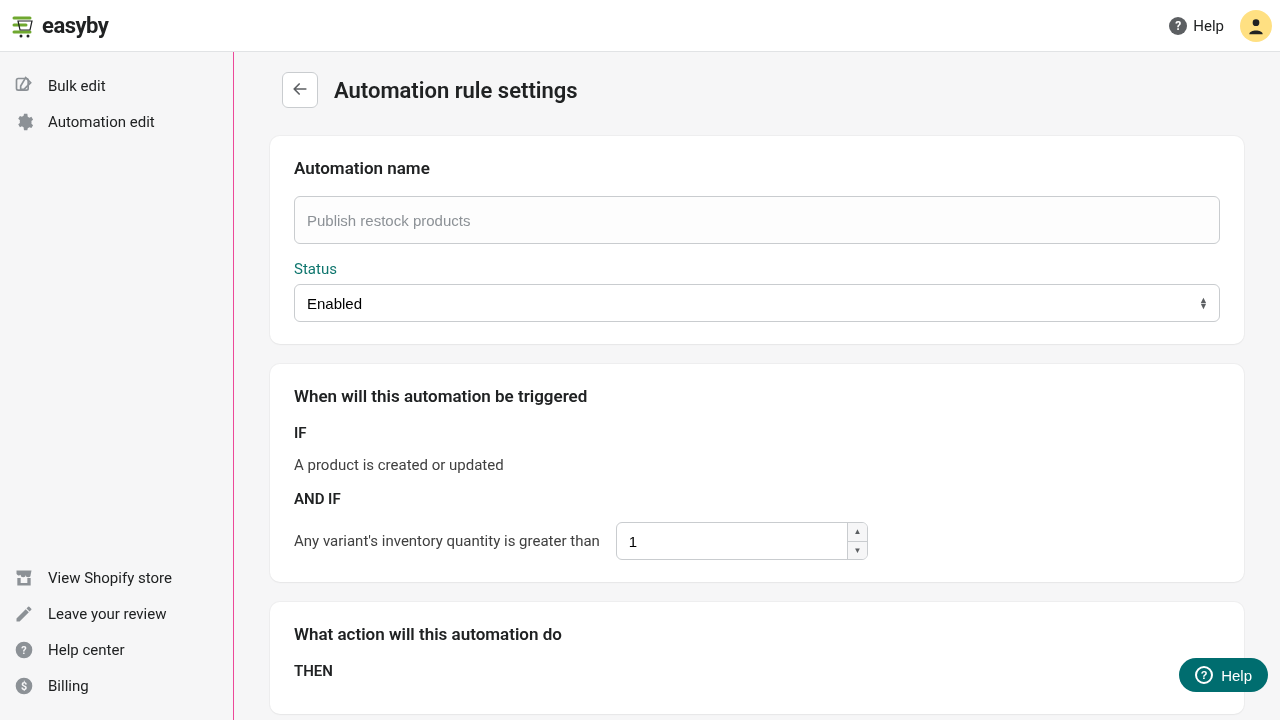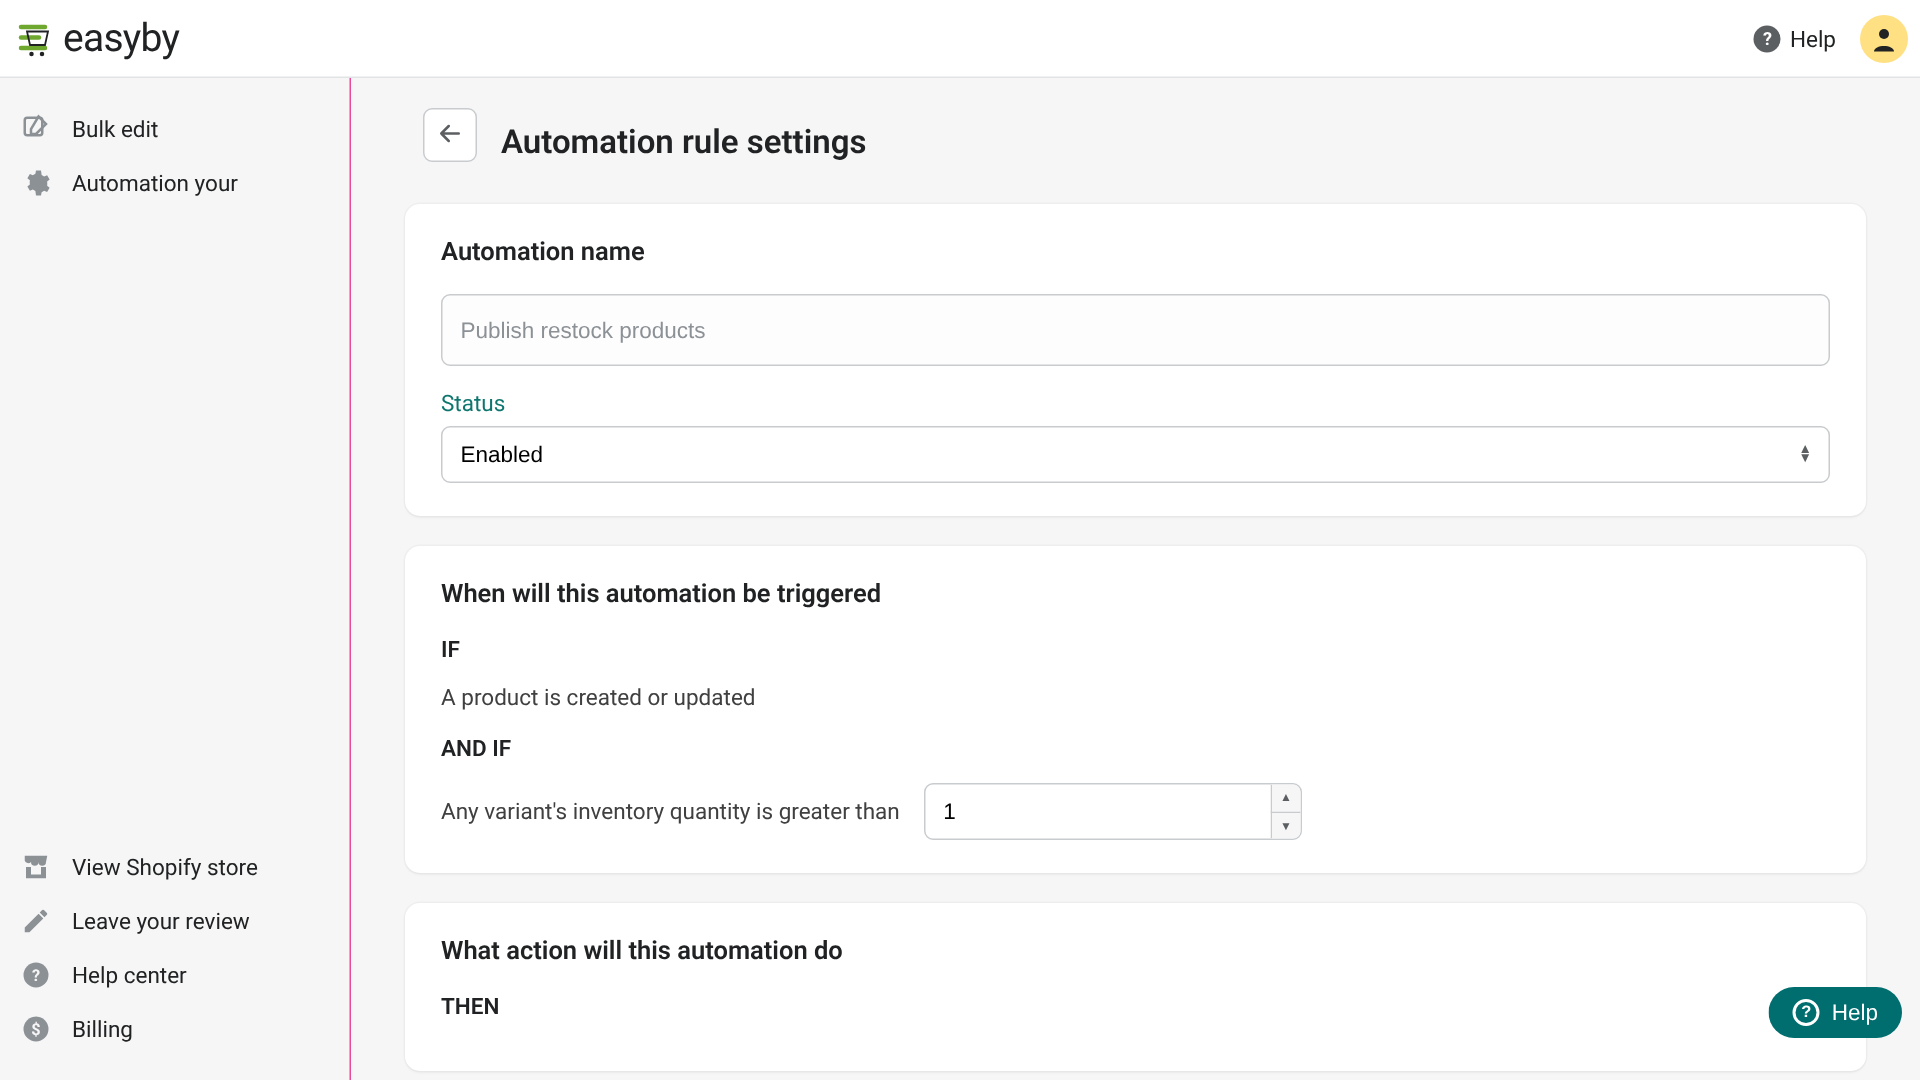--- a/index.html
+++ b/index.html
@@ -1,32 +1,32 @@
 <!DOCTYPE html>
 <html><head>
 <meta charset="utf-8">
 <style>
 * { margin: 0; padding: 0; box-sizing: border-box; }
 body { font-family: -apple-system, BlinkMacSystemFont, "Segoe UI", Roboto, sans-serif; background: #f6f6f7; color: #202223; width: 1280px; height: 720px; overflow: hidden; }
 .topbar { height: 52px; background: #fff; border-bottom: 1px solid #e1e3e5; display: flex; align-items: center; justify-content: space-between; padding: 0 12px; }
 .logo-wrap { display: flex; align-items: center; gap: 4px; }
 .logo-mark { width: 26px; height: 24px; position: relative; }
-.logo-text { font-size: 26px; font-weight: 400; color: #202223; letter-spacing: -0.5px; }
+.logo-text { font-size: 22px; font-weight: 700; color: #202223; letter-spacing: -0.5px; }
 .topbar-right { display: flex; align-items: center; gap: 16px; }
 .help-link { display: flex; align-items: center; gap: 6px; color: #202223; font-size: 15px; cursor: pointer; }
 .help-icon { width: 18px; height: 18px; border-radius: 50%; background: #5c5f62; color: #fff; display: flex; align-items: center; justify-content: center; font-size: 12px; font-weight: bold; }
 .avatar { width: 32px; height: 32px; border-radius: 50%; background: #ffe082; display: flex; align-items: center; justify-content: center; margin-right: -4px; }
 .layout { display: flex; height: calc(720px - 52px); }
 .sidebar { width: 234px; background: #f6f6f7; border-right: 1px solid #ec4899; display: flex; flex-direction: column; justify-content: space-between; padding: 16px 0; }
 .nav-list { list-style: none; }
 .nav-item { display: flex; align-items: center; gap: 14px; padding: 8px 14px; color: #202223; font-size: 15px; cursor: pointer; }
 .nav-item .nav-icon { width: 20px; height: 20px; color: #8c9196; display: flex; align-items: center; justify-content: center; }
 .nav-bottom .nav-item { font-size: 15px; }
 .main { flex: 1; overflow-y: auto; padding: 20px 36px 40px 36px; }
-.page-head { display: flex; align-items: flex-end; gap: 16px; margin-bottom: 28px; margin-left: 12px; }
+.page-head { display: flex; align-items: center; gap: 16px; margin-bottom: 28px; margin-left: 12px; }
 .back-btn { width: 36px; height: 36px; border: 1px solid #c9cccf; border-radius: 6px; background: #fff; display: flex; align-items: center; justify-content: center; cursor: pointer; }
 .page-title { font-size: 22px; font-weight: 600; }
 .card { background: #fff; border-radius: 10px; padding: 22px 24px; margin-bottom: 20px; box-shadow: 0 0 0 1px rgba(0,0,0,0.03), 0 1px 2px rgba(0,0,0,0.04); }
 .card-title { font-size: 17px; font-weight: 600; margin-bottom: 18px; }
 .field-label { font-size: 15px; color: #0f766e; margin-bottom: 6px; }
 .text-input { width: 100%; height: 48px; border: 1px solid #c9cccf; border-radius: 6px; padding: 0 12px; font-size: 15px; background: #fdfdfd; }
 .text-input::placeholder { color: #8c9196; }
 .select-wrap { position: relative; }
 .select { width: 100%; height: 38px; border: 1px solid #c9cccf; border-radius: 6px; padding: 0 12px; font-size: 15px; background: #fff; appearance: none; cursor: pointer; }
 .select-caret { position: absolute; right: 12px; top: 50%; transform: translateY(-50%); pointer-events: none; color: #5c5f62; display: flex; flex-direction: column; line-height: 6px; font-size: 9px; }
@@ -85,21 +85,21 @@
             </svg>
         </span>
         <span>Bulk edit</span>
       </li>
       <li class="nav-item">
         <span class="nav-icon">
           <svg viewBox="0 0 24 24" width="20" height="20" fill="currentColor">
               <path d="M12 8a4 4 0 100 8 4 4 0 000-8zm9 4a7 7 0 00-.1-1.2l2-1.6-2-3.4-2.4 1a7 7 0 00-2-1.2L16 2h-4l-.5 2.6a7 7 0 00-2 1.2l-2.4-1-2 3.4 2 1.6A7 7 0 007 12c0 .4 0 .8.1 1.2l-2 1.6 2 3.4 2.4-1c.6.5 1.3.9 2 1.2L12 22h4l.5-2.6c.7-.3 1.4-.7 2-1.2l2.4 1 2-3.4-2-1.6c.1-.4.1-.8.1-1.2z"></path>
             </svg>
         </span>
-        <span>Automation your</span>
+        <span>Automation edit</span>
       </li>
     </ul>
     <ul class="nav-list nav-bottom">
       <li class="nav-item">
         <span class="nav-icon">
           <svg viewBox="0 0 24 24" width="20" height="20" fill="currentColor">
               <path d="M3 3h18l-1 5a3 3 0 01-6 0 3 3 0 01-6 0 3 3 0 01-5-1L3 3zm1 9v9h16v-9h-4v6h-8v-6H4z"></path>
             </svg>
         </span>
         <span>View Shopify store</span>

